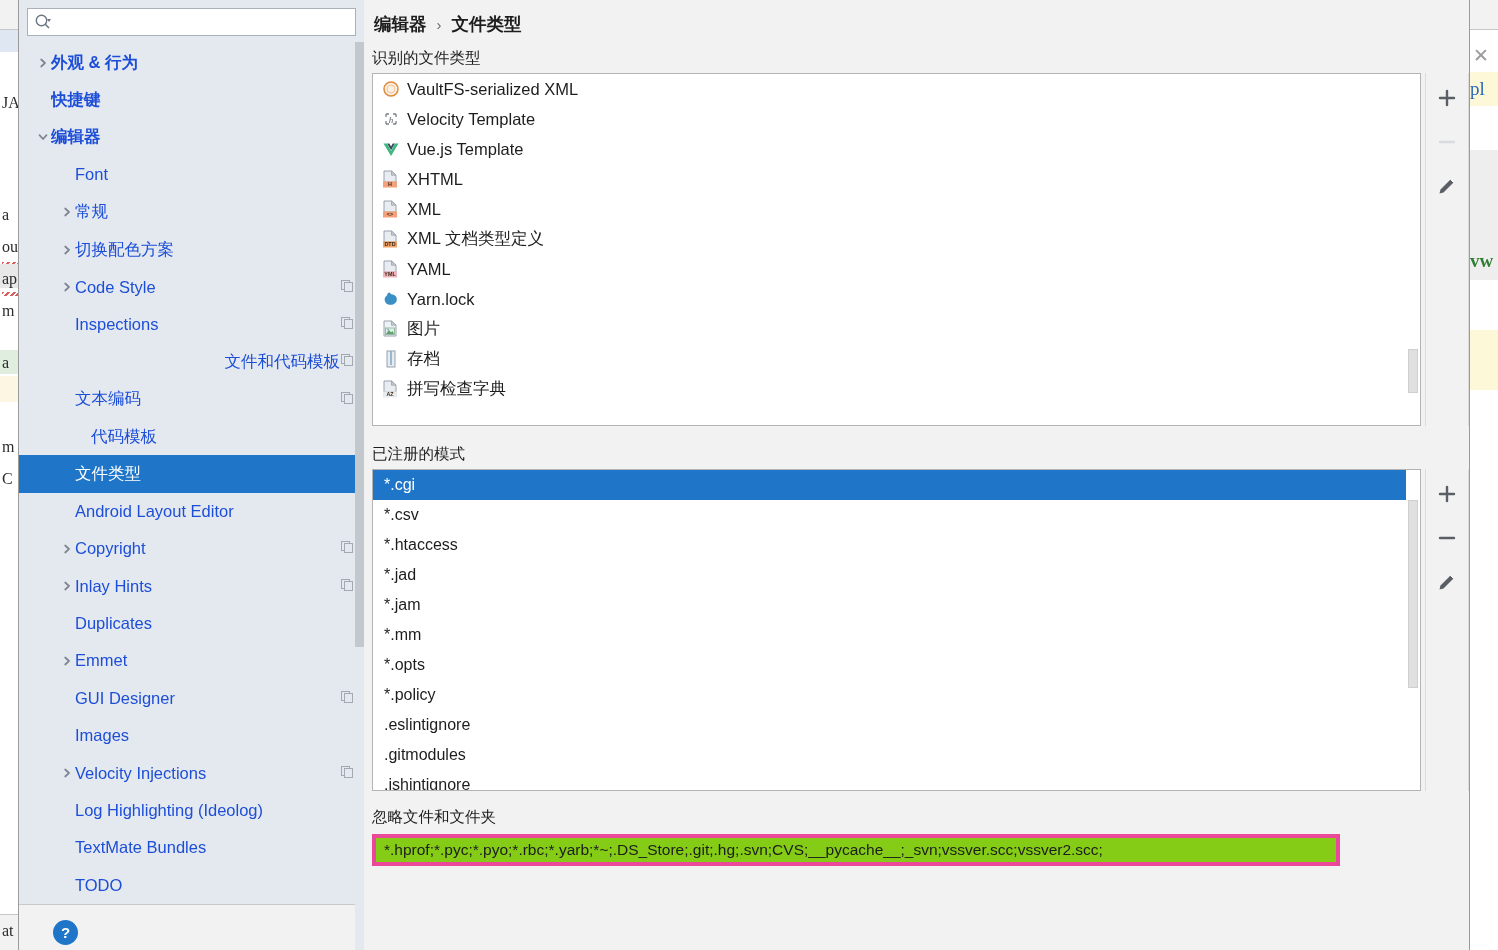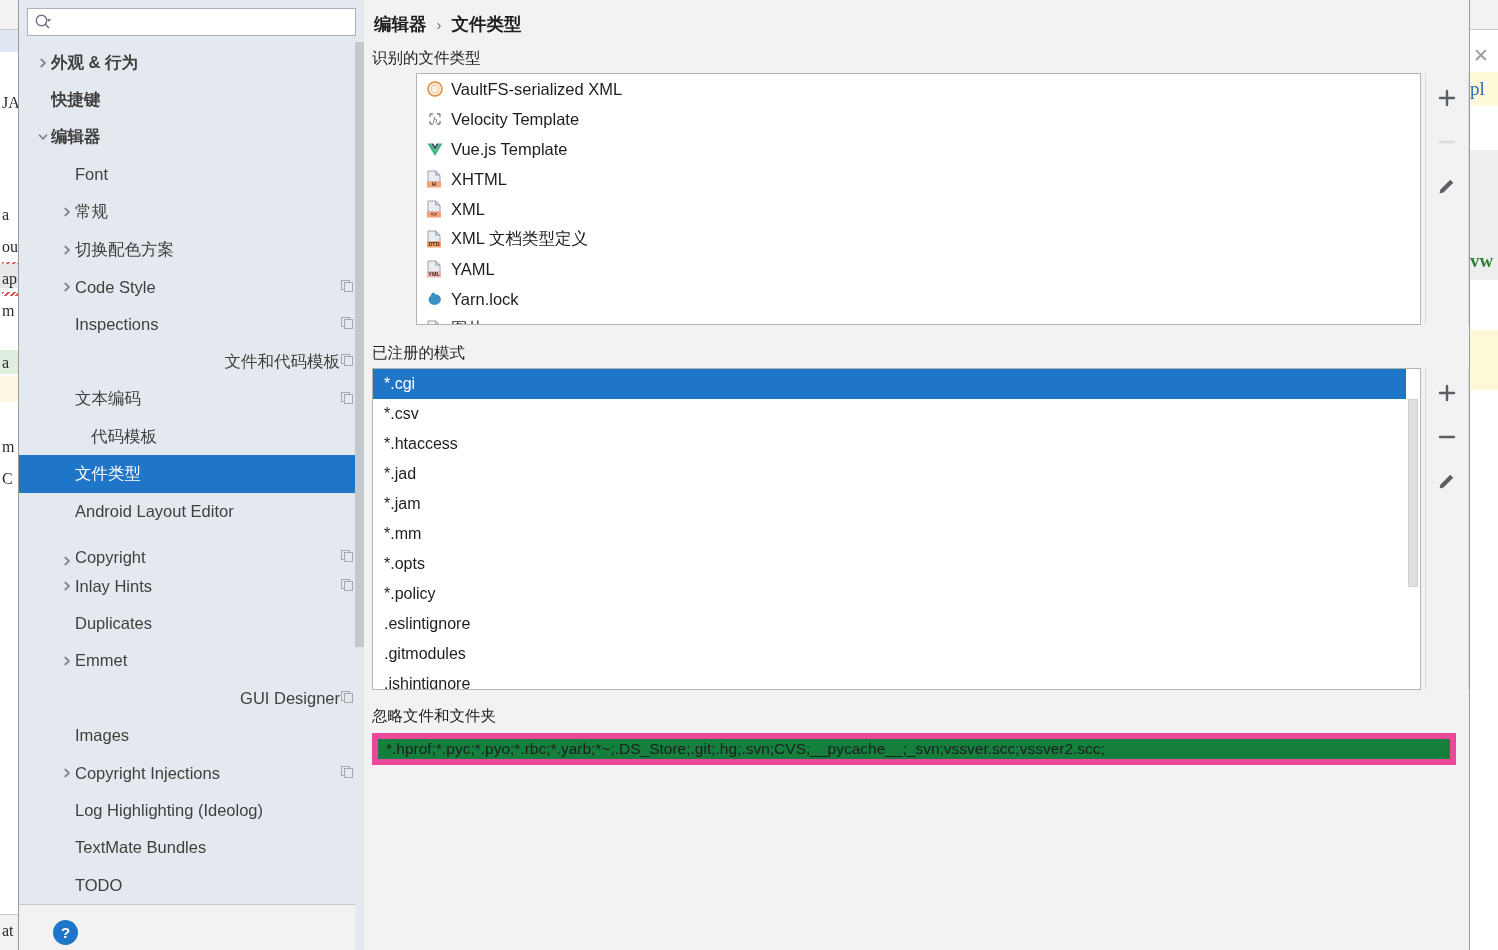--- a/index.html
+++ b/index.html
@@ -87,21 +87,21 @@
     border: none; outline: none; background: transparent;
     font-family:"Liberation Sans", sans-serif; font-size:14px;
     flex:1; margin-left:4px; color:#1a1a1a;
   }
   .tree {
     flex: 1 1 auto; overflow: hidden; position: relative;
     padding-top: 2px;
   }
   .tree-item {
     height: 37.4px; display:flex; align-items:center;
-    font-size: 16.5px; color: #404040; cursor: default;
+    font-size: 16.5px; color: #1d4ed8; cursor: default;
     padding-right: 10px; white-space: nowrap;
   }
   .tree-item.selected { background: #1f76c8; color: #ffffff; }
   .tree-item .arrow {
     width: 16px; flex:0 0 16px; display:flex; align-items:center; justify-content:center;
     color:#8a9099; font-size: 13px;
   }
   .tree-item .arrow svg { display:block; }
   .tree-item .lbl { flex: 1 1 auto; overflow:hidden; text-overflow:ellipsis; }
   .tree-item.bold .lbl { font-weight: bold; }
@@ -140,21 +140,21 @@
 
   .section-label {
     font-size: 15.5px; color: #1d1d1d; padding: 0 0 4px 8px;
   }
 
   .list-block { display:flex; padding-left: 8px; }
   .list-box {
     background:#ffffff; border:1px solid #b4b4b4; position:relative;
     overflow:hidden; flex: 1 1 auto;
   }
-  .list-box.recognized { height: 252px; margin-left: 44px; }
+  .list-box.recognized { height: 353px; }
   .list-box.patterns { height: 322px; }
 
   .row {
     height: 30px; display:flex; align-items:center; padding-left: 9px;
     font-size: 16.5px; color:#1d1d1d; white-space:nowrap; cursor:default;
   }
   .row.selected { background:#1f76c8; color:#ffffff; }
   .row .ficon { width: 23px; flex:0 0 23px; display:flex; align-items:center; }
   .row .ficon svg { display:block; }
   .row .rlabel { padding-left: 2px; }
@@ -176,22 +176,22 @@
   }
   .tb-btn {
     width:30px; height:30px; display:flex; align-items:center; justify-content:center;
     cursor:pointer;
   }
   .tb-btn.disabled { opacity: .42; cursor: default; }
 
   .ignore-wrap { padding: 16px 0 18px 8px; }
   .ignore-label { font-size: 15.5px; color:#1d1d1d; padding-bottom: 6px; }
   .ignore-field {
-    height: 32px; background:#15803d; border:6px solid #ec4899;
-    width: 1084px;
+    height: 32px; background:#84cc16; border:4px solid #ec4899;
+    width: 968px;
     display:flex; align-items:center; padding: 0 6px;
   }
   .ignore-field input {
     border:none; outline:none; width:100%; background:transparent;
     font-size:15.5px; color:#1d1d1d; font-family:"Liberation Sans", sans-serif;
   }
 </style>
 </head>
 <body>
 
@@ -330,21 +330,21 @@
               <span class="lbl">代码模板</span>
             </div>
             <div class="tree-item selected" style="padding-left: 40px;">
               <span class="arrow"></span>
               <span class="lbl">文件类型</span>
             </div>
             <div class="tree-item" style="padding-left: 40px;">
               <span class="arrow"></span>
               <span class="lbl">Android Layout Editor</span>
             </div>
-            <div class="tree-item" style="padding-left: 40px; align-items: flex-end;">
+            <div class="tree-item" style="padding-left: 40px;">
               <span class="arrow">
                 <svg width="12" height="12" viewBox="0 0 12 12">
                   <path d="M4.2 2.5 L8 6 L4.2 9.5" fill="none" stroke="#7d8591" stroke-width="1.7" stroke-linecap="round" stroke-linejoin="round"></path>
                 </svg>
               </span>
               <span class="lbl">Copyright</span>
               <span class="copy-badge"><svg width="14" height="14" viewBox="0 0 14 14">
     <rect x="1.5" y="1.5" width="8" height="9" fill="none" stroke="#8e949d" stroke-width="1"></rect>
     <rect x="4.5" y="3.5" width="8" height="9" fill="#e4e9ef" stroke="#8e949d" stroke-width="1"></rect>
   </svg></span>
@@ -366,39 +366,39 @@
               <span class="lbl">Duplicates</span>
             </div>
             <div class="tree-item" style="padding-left: 40px;">
               <span class="arrow">
                 <svg width="12" height="12" viewBox="0 0 12 12">
                   <path d="M4.2 2.5 L8 6 L4.2 9.5" fill="none" stroke="#7d8591" stroke-width="1.7" stroke-linecap="round" stroke-linejoin="round"></path>
                 </svg>
               </span>
               <span class="lbl">Emmet</span>
             </div>
-            <div class="tree-item" style="padding-left: 40px; text-align: right;">
+            <div class="tree-item" style="padding-left: 40px;">
               <span class="arrow"></span>
               <span class="lbl">GUI Designer</span>
               <span class="copy-badge"><svg width="14" height="14" viewBox="0 0 14 14">
     <rect x="1.5" y="1.5" width="8" height="9" fill="none" stroke="#8e949d" stroke-width="1"></rect>
     <rect x="4.5" y="3.5" width="8" height="9" fill="#e4e9ef" stroke="#8e949d" stroke-width="1"></rect>
   </svg></span>
             </div>
             <div class="tree-item" style="padding-left: 40px;">
               <span class="arrow"></span>
               <span class="lbl">Images</span>
             </div>
             <div class="tree-item" style="padding-left: 40px;">
               <span class="arrow">
                 <svg width="12" height="12" viewBox="0 0 12 12">
                   <path d="M4.2 2.5 L8 6 L4.2 9.5" fill="none" stroke="#7d8591" stroke-width="1.7" stroke-linecap="round" stroke-linejoin="round"></path>
                 </svg>
               </span>
-              <span class="lbl">Copyright Injections</span>
+              <span class="lbl">Velocity Injections</span>
               <span class="copy-badge"><svg width="14" height="14" viewBox="0 0 14 14">
     <rect x="1.5" y="1.5" width="8" height="9" fill="none" stroke="#8e949d" stroke-width="1"></rect>
     <rect x="4.5" y="3.5" width="8" height="9" fill="#e4e9ef" stroke="#8e949d" stroke-width="1"></rect>
   </svg></span>
             </div>
             <div class="tree-item" style="padding-left: 40px;">
               <span class="arrow"></span>
               <span class="lbl">Log Highlighting (Ideolog)</span>
             </div>
             <div class="tree-item" style="padding-left: 40px;">

